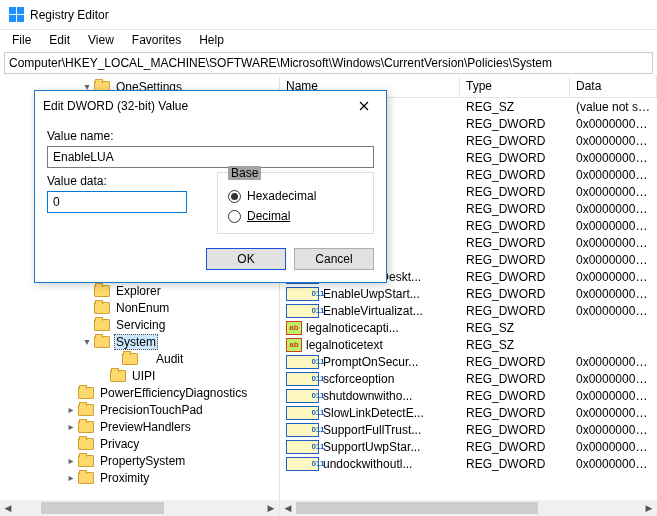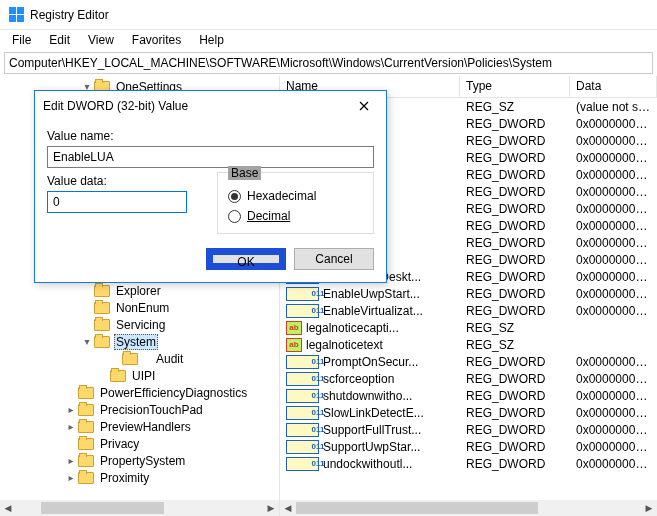--- a/index.html
+++ b/index.html
@@ -44,21 +44,21 @@
 .dialog-body .value-name-box { background: #fff; margin-bottom: 6px; }
 .dialog-body .value-data-box { width: 140px !important; border: 1px solid #0078d7 !important; }
 .fieldset { border: 1px solid #ddd; padding: 6px 10px 10px 10px; margin-top: -2px; }
 .fieldset .legend { position: relative; top: -13px; background: #a3a3a3; padding: 0 3px; display: inline-block; }
 .radio-row { display: flex; align-items: center; gap: 6px; margin-top: -4px; }
 .radio-row + .radio-row { margin-top: 6px; text-decoration: underline; }
 .radio { width: 13px; height: 13px; border: 1px solid #333; border-radius: 50%; display: inline-flex; align-items: center; justify-content: center; }
 .radio.checked::after { content: ""; width: 7px; height: 7px; background: #333; border-radius: 50%; }
 .dialog-buttons { display: flex; justify-content: flex-end; gap: 8px; margin-top: 14px; }
 .dialog-buttons button { width: 80px; height: 22px; border: 1px solid #adadad; background: #e1e1e1; cursor: default; }
-.dialog-buttons button.default { border: 7px solid #1d4ed8; }
+.dialog-buttons button.default { border: 1px solid #1d4ed8; }
 .row-group { display: flex; align-items: flex-start; gap: 20px; }
 .row-group .left { flex: 0 0 150px; }
 .row-group .right { flex: 1; }
 </style>
 </head>
 <body>
 
 <div class="titlebar">
   <span class="app-icon">
       <span></span>

